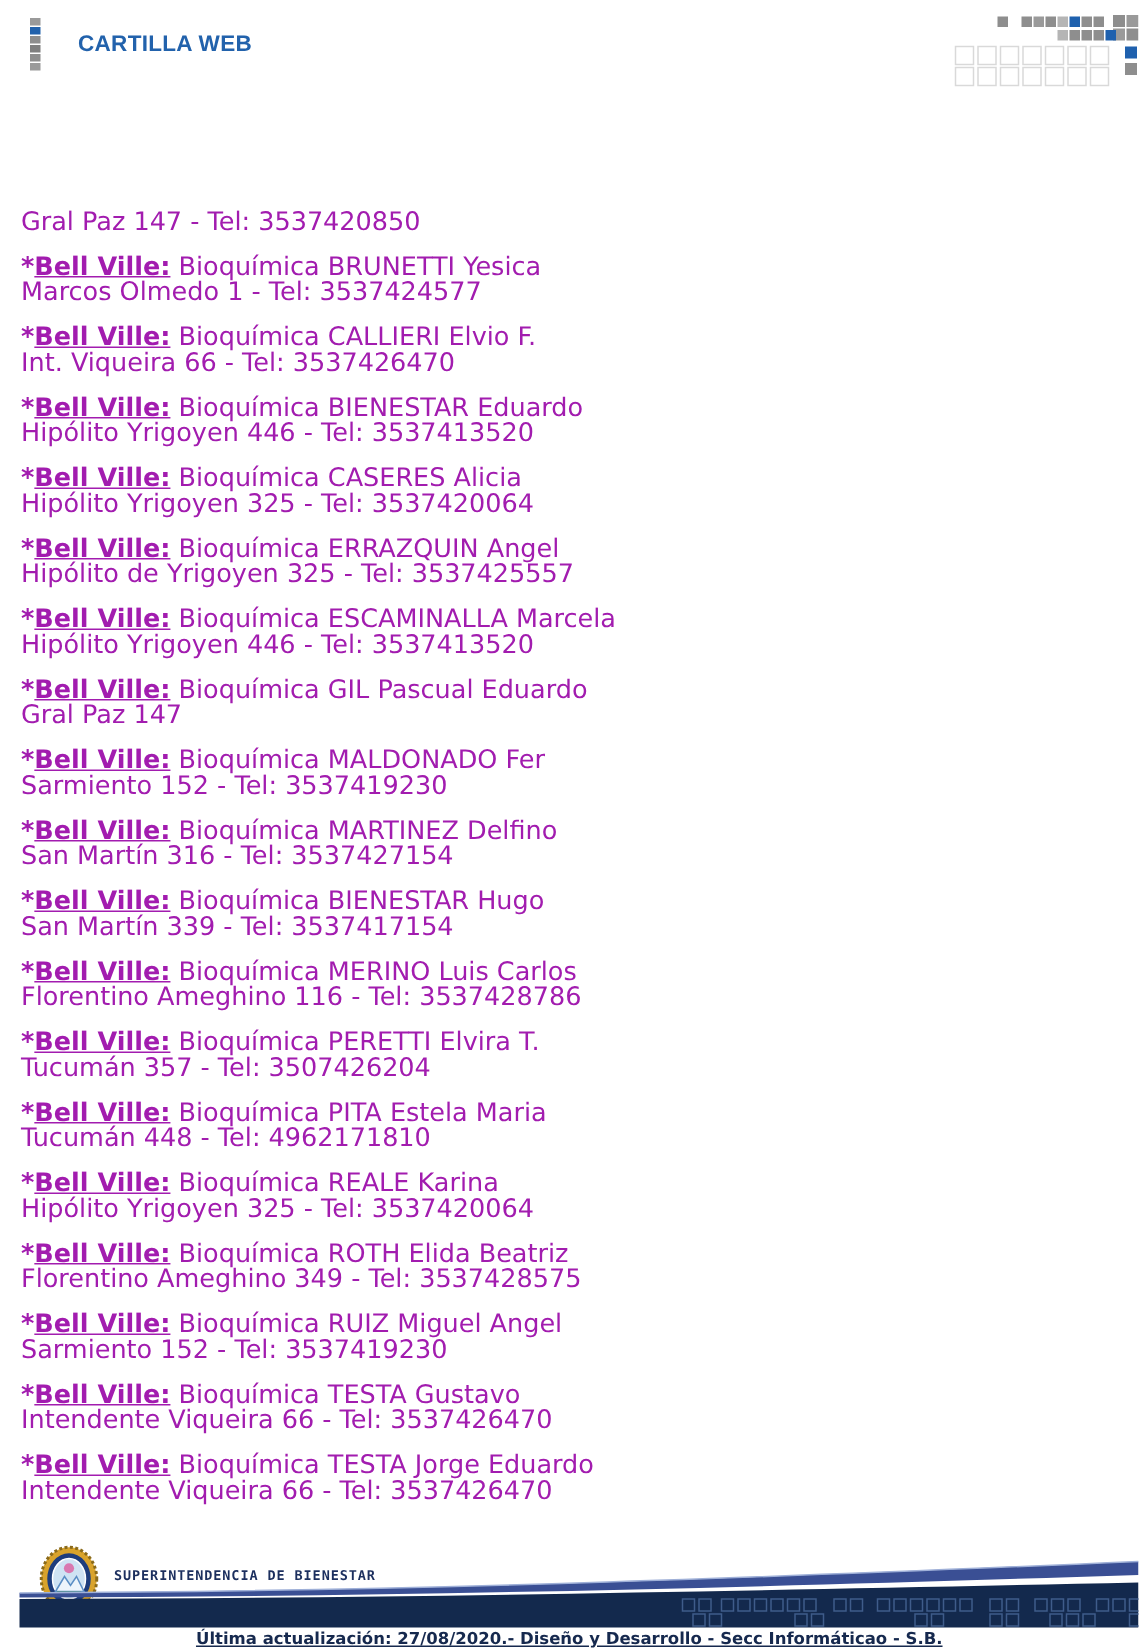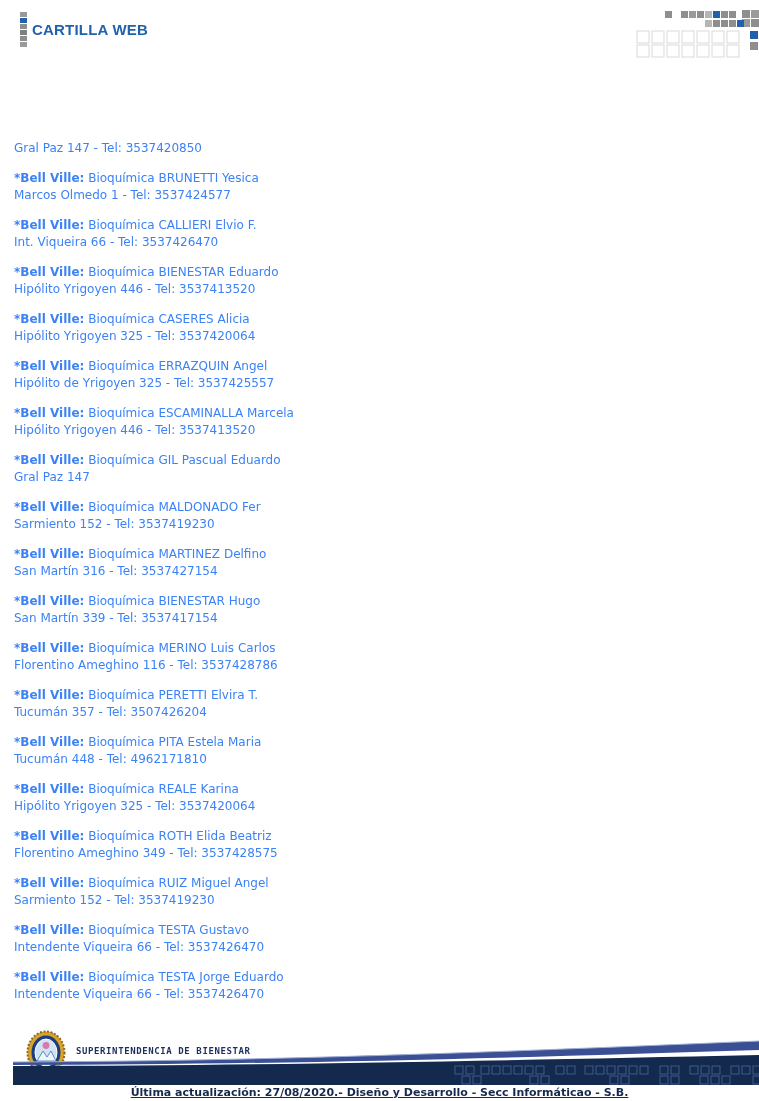--- a/index.html
+++ b/index.html
@@ -8,31 +8,31 @@
     width:759px;height:1101px;
     background:#ffffff;
     font-family:"DejaVu Sans",sans-serif;
     overflow:hidden;
   }
   
   .header{position:absolute;top:0;left:0;width:759px;height:60px;}
   .logo-stack{position:absolute;left:20px;top:12px;display:flex;flex-direction:column;gap:1px;}
   .logo-stack .sq{width:7px;height:5px;}
   .app-title{
-    position:absolute;left:32px;top:21px;
+    position:absolute;left:52px;top:21px;
     font-family:"Liberation Sans",sans-serif;
     font-weight:bold;font-size:15px;letter-spacing:.2px;
     color:#2262ac;
   }
   .mosaic{position:absolute;right:0;top:5px;}
   
   .main{position:absolute;top:140px;left:14px;width:560px;}
-  p.entry{margin:0 0 13px 0;font-size:12px;line-height:17px;color:#3b82f6;}
+  p.entry{margin:0 0 13px 0;font-size:17px;line-height:17px;color:#a21caf;}
   .star{font-weight:bold;}
-  .city{font-weight:bold;}
+  .city{font-weight:bold;text-decoration:underline;}
   
   .footer-band{position:absolute;left:0;top:1040px;}
   .crest{position:absolute;left:26px;top:1030px;}
   .org-name{
     position:absolute;left:76px;top:1046px;
     font-family:"DejaVu Sans Mono",monospace;
     font-weight:bold;font-size:9px;letter-spacing:.6px;
     color:#1c2f5e;
     text-align:right;
   }

